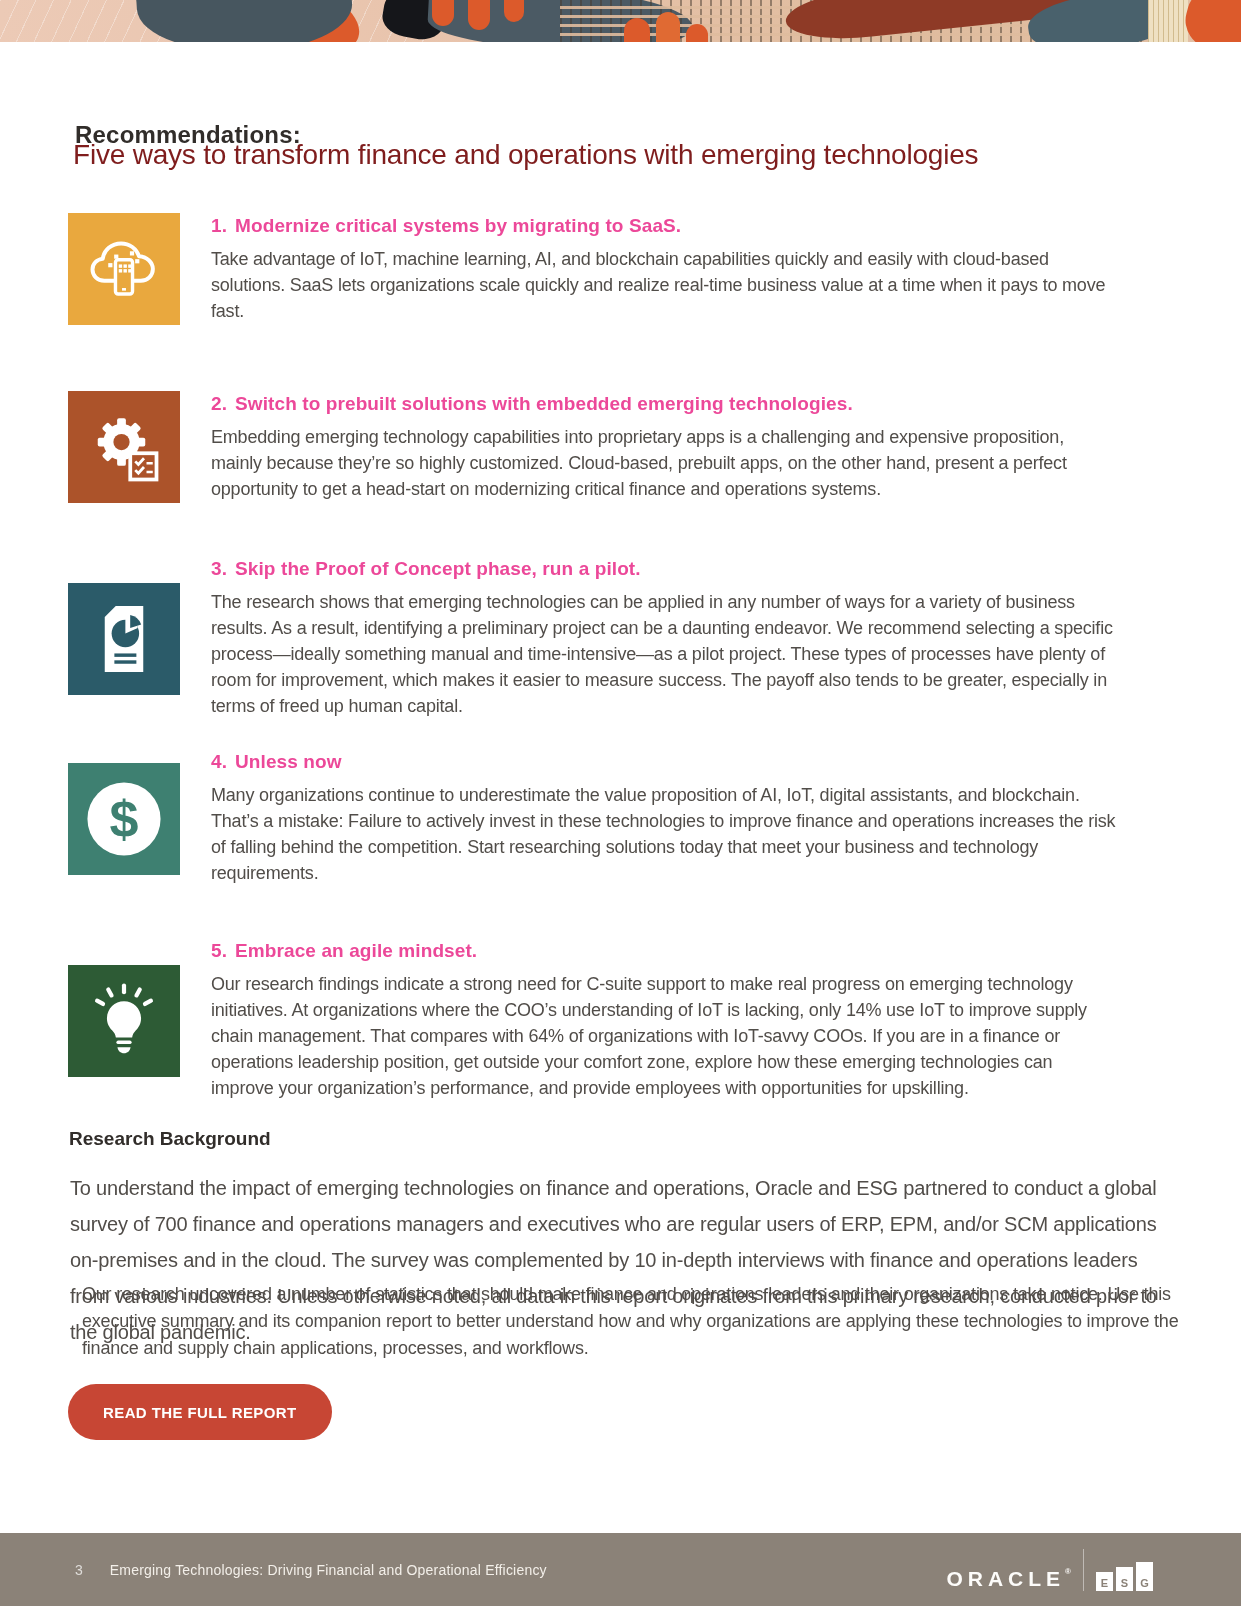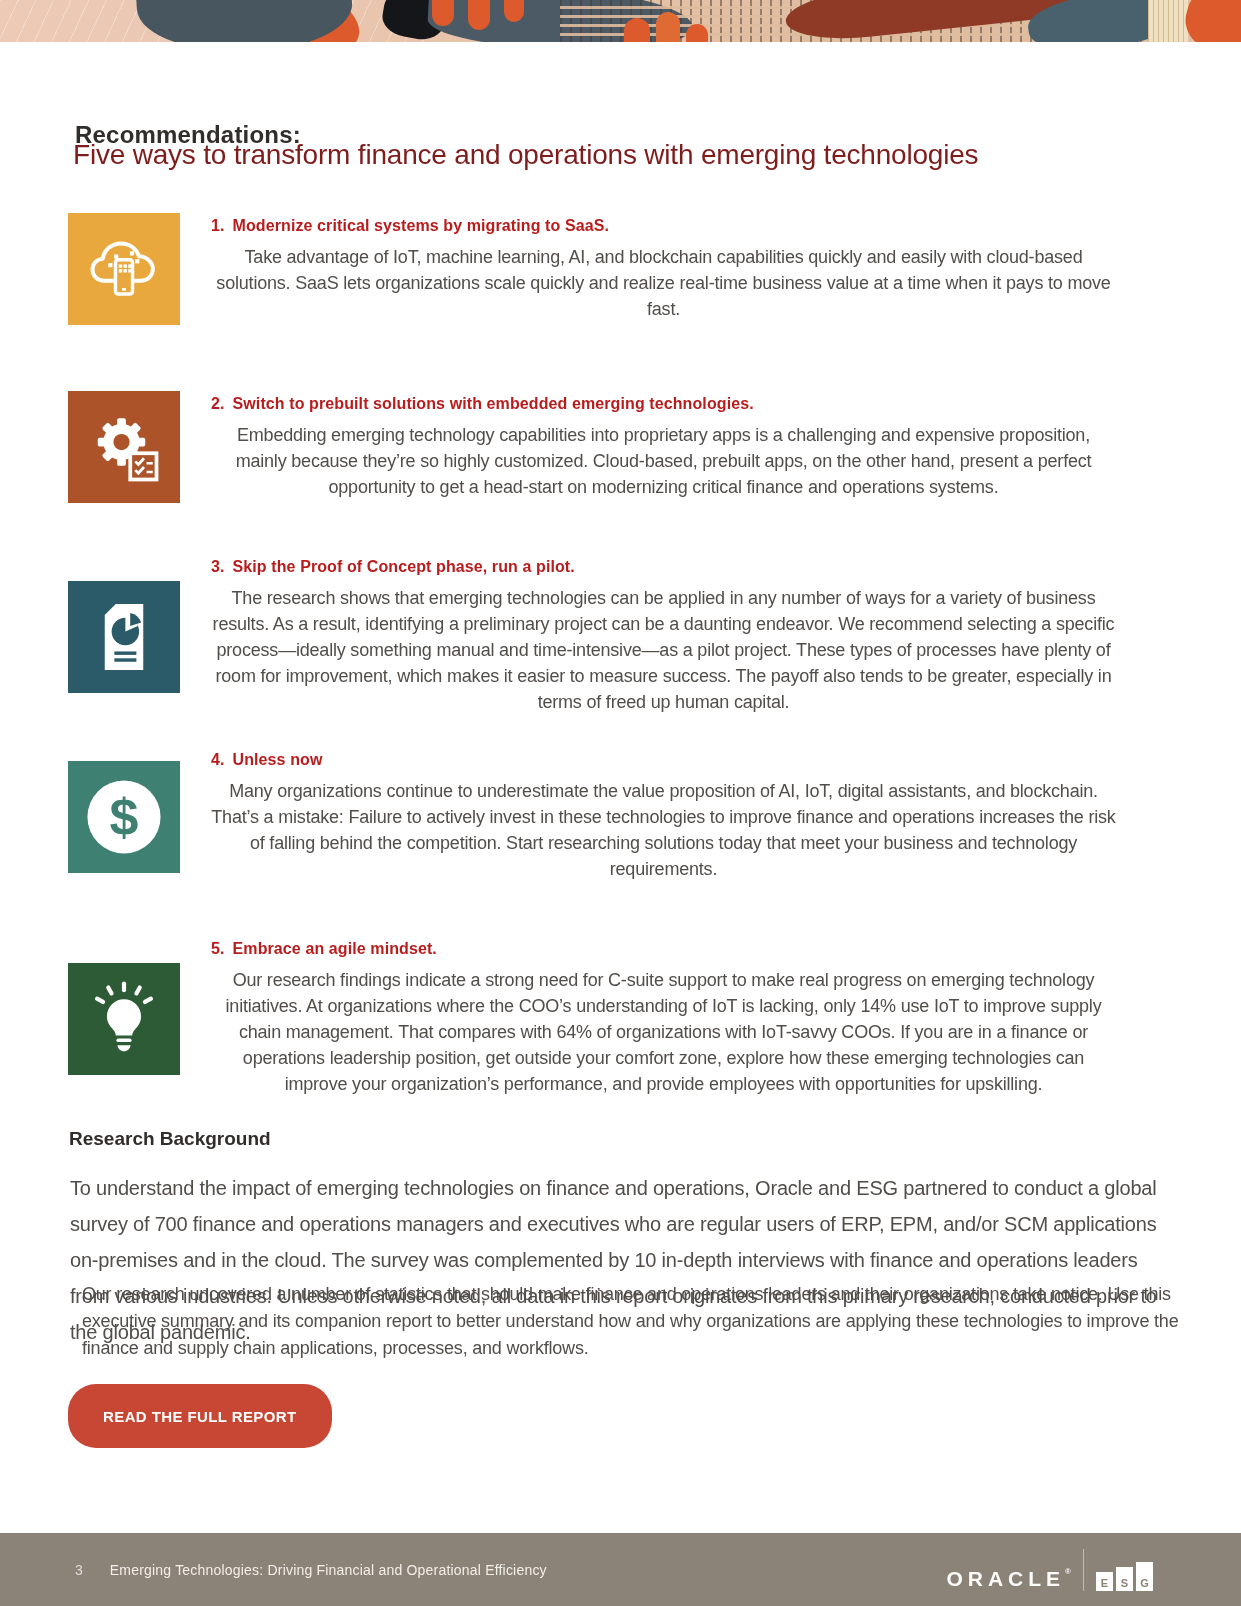--- a/index.html
+++ b/index.html
@@ -46,31 +46,31 @@
   
   .rec { position:absolute; left:68px; width:1105px; display:flex; align-items:center; gap:31px; }
   .r1 { top:213px; } .r2 { top:391px; } .r3 { top:558px; } .r4 { top:751px; } .r5 { top:940px; }
   .tile { width:112px; height:112px; flex:none; display:flex; align-items:center; justify-content:center; }
   .tile-amber  { background:#e9a83e; }
   .tile-rust   { background:#ac532a; }
   .tile-teal   { background:#2b5b69; }
   .tile-green  { background:#3e8071; }
   .tile-forest { background:#2d5b35; }
   .rec-text { flex:1; min-width:0; }
-  .rec-text h3 { font-size:16px; font-weight:700; color:#b91c1c; margin-bottom:9px; letter-spacing:.1px; }
+  .rec-text h3 { font-size:19px; font-weight:700; color:#ec4899; margin-bottom:9px; letter-spacing:.1px; }
   .rec-text h3 .num { margin-right:8px; }
-  .rec-text p { font-size:18px; line-height:26px; color:#514d49; letter-spacing:-.2px; max-width:905px;text-align:center; }
+  .rec-text p { font-size:18px; line-height:26px; color:#514d49; letter-spacing:-.2px; max-width:905px; }
 
   
   .rb-head { position:absolute; left:69px; top:1128px; font-size:19px; font-weight:700; color:#312d2a; }
   .rb-p1 { position:absolute; left:70px; top:1170px; width:1100px; font-size:20px; line-height:36px; letter-spacing:-.2px; color:#514d49; }
   .rb-p2 { position:absolute; left:82px; top:1281px; width:1100px; font-size:18px; line-height:27px; letter-spacing:-.2px; color:#514d49; }
 
   
-  .cta { position:absolute; left:68px; top:1384px; height:64px; padding:0 35px; border:none; border-radius:28px;
+  .cta { position:absolute; left:68px; top:1384px; height:56px; padding:0 35px; border:none; border-radius:28px;
     background:#c74634; color:#ffffff; font-family:"Liberation Sans", sans-serif;
     font-size:15px; font-weight:700; letter-spacing:.4px; cursor:pointer; }
 
   
   .footer { position:absolute; left:0; bottom:0; width:1241px; height:73px; background:#8b8278;
     display:flex; align-items:center; justify-content:space-between; padding:0 88px 0 75px; }
   .footer-left { display:flex; align-items:center; gap:27px; }
   .pg-num { font-size:14px; color:rgba(255,255,255,.72); }
   .doc-title { font-size:14px; color:#f3efe9; letter-spacing:.2px; }
   .footer-right { display:flex; align-items:flex-end; gap:12px; }

